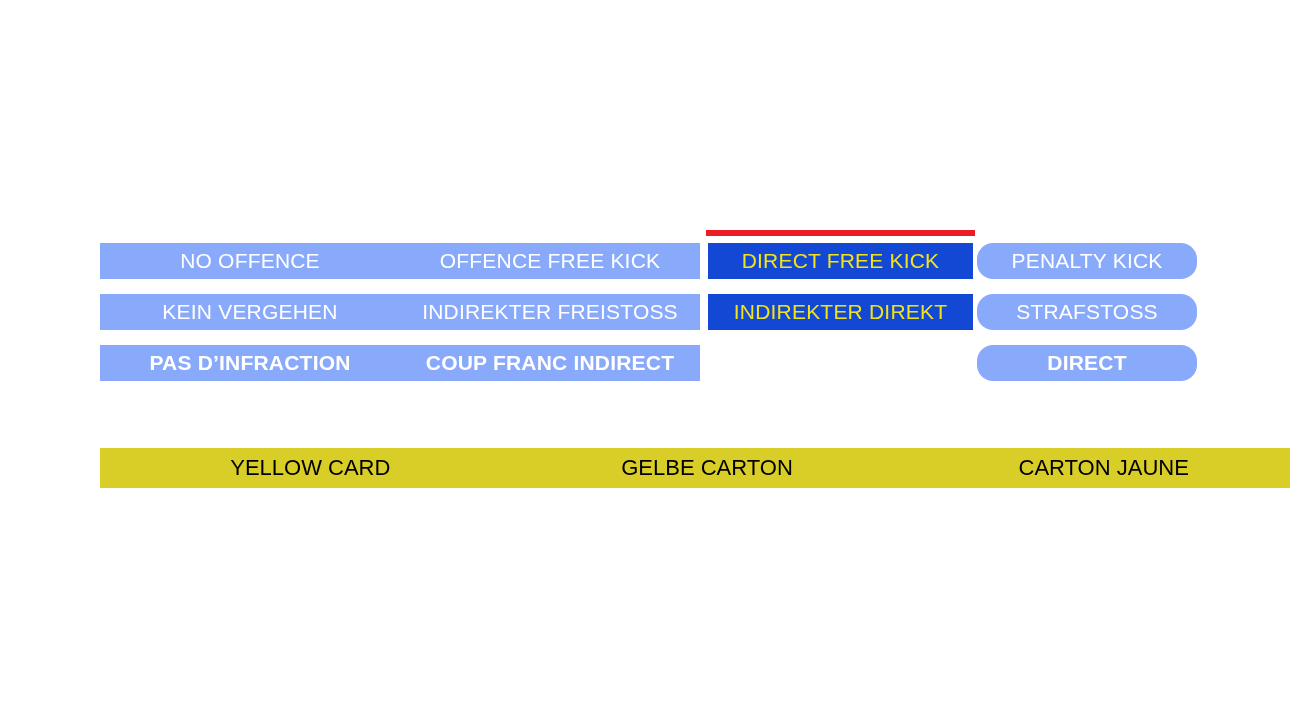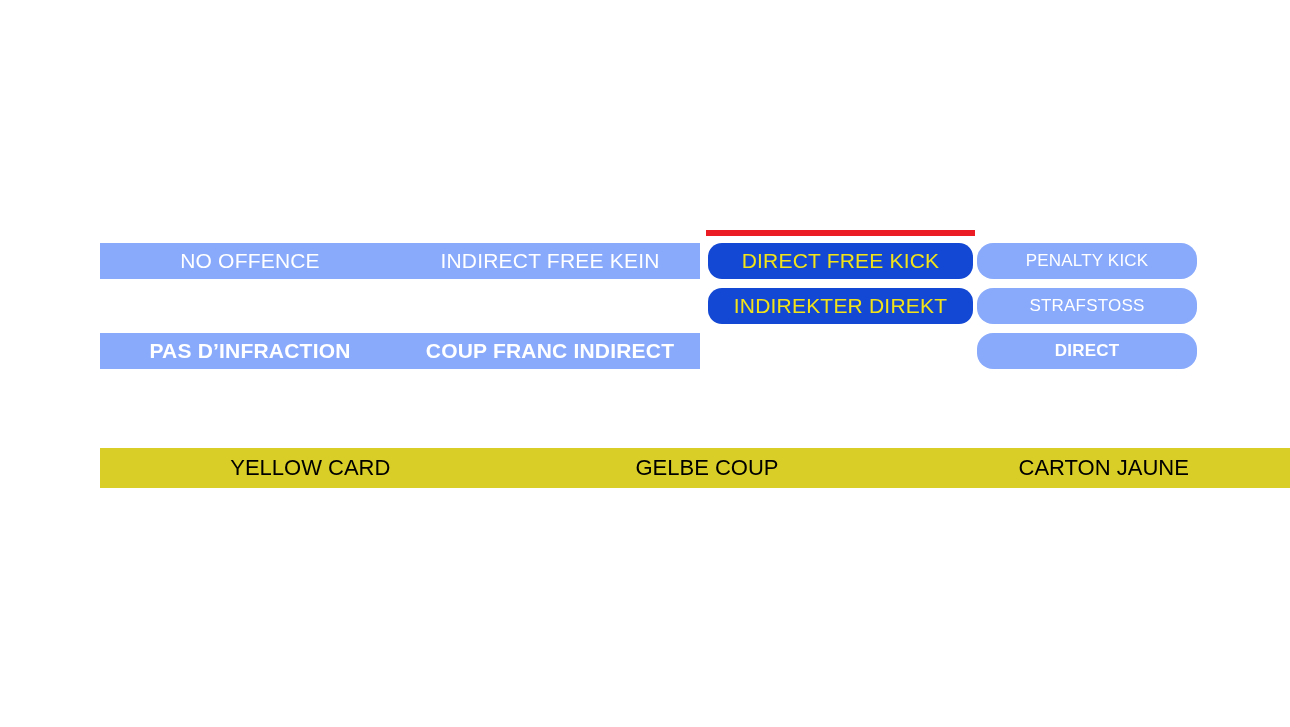--- a/index.html
+++ b/index.html
@@ -28,21 +28,21 @@
   .scale {
     position: absolute;
     left: 100px;
     top: 243px;
     width: 1097px;
   }
 
   .scale-row {
     position: relative;
     height: 36px;
-    margin-bottom: 9px;
+    margin-bottom: 15px;
   }
   .scale-row:last-child { margin-bottom: 0; font-weight: bold; }
 
   
   .seg-left {
     position: absolute;
     left: 0;
     top: 0;
     width: 600px;
     height: 36px;
@@ -68,36 +68,35 @@
     width: 265px;
     height: 36px;
     background: #1348D4;
     display: flex;
     align-items: center;
     justify-content: center;
     color: #F2E318;
     font-size: 21px;
     letter-spacing: .2px;
     white-space: nowrap;
-    border-radius: 14px;
   }
 
   
   .seg-right {
     position: absolute;
     left: 877px;
     top: 0;
     width: 220px;
     height: 36px;
     background: #89AAFB;
     display: flex;
     align-items: center;
     justify-content: center;
     color: #ffffff;
-    font-size: 17px;
+    font-size: 21px;
     letter-spacing: .2px;
     white-space: nowrap;
     border-radius: 16px;
   }
 
   
   .red-marker {
     position: absolute;
     left: 606px;
     top: -13px;
@@ -132,46 +131,50 @@
 
 <div class="slide">
 
   <div class="scale">
 
     <div class="scale-row">
       <div class="red-marker"></div>
 
       <div class="seg-left">
         <div class="cell">NO OFFENCE</div>
-        <div class="cell">INDIRECT FREE KEIN</div>
+        <div class="cell">OFFENCE FREE KICK</div>
       </div>
 
       <div class="seg-mid">DIRECT FREE KICK</div>
 
       <div class="seg-right">PENALTY KICK</div>
     </div>
 
     <div class="scale-row">
+      <div class="seg-left">
+        <div class="cell">KEIN VERGEHEN</div>
+        <div class="cell">INDIREKTER FREISTOSS</div>
+      </div>
 
       <div class="seg-mid">INDIREKTER DIREKT</div>
 
       <div class="seg-right">STRAFSTOSS</div>
     </div>
 
     <div class="scale-row">
       <div class="seg-left">
         <div class="cell">PAS D’INFRACTION</div>
         <div class="cell">COUP FRANC INDIRECT</div>
       </div>
 
 
       <div class="seg-right">DIRECT</div>
     </div>
 
   </div>
 
   <div class="card-bar">
     <div class="cell">YELLOW CARD</div>
-    <div class="cell">GELBE COUP</div>
+    <div class="cell">GELBE CARTON</div>
     <div class="cell">CARTON JAUNE</div>
   </div>
 
 </div>
 
 </body></html>

